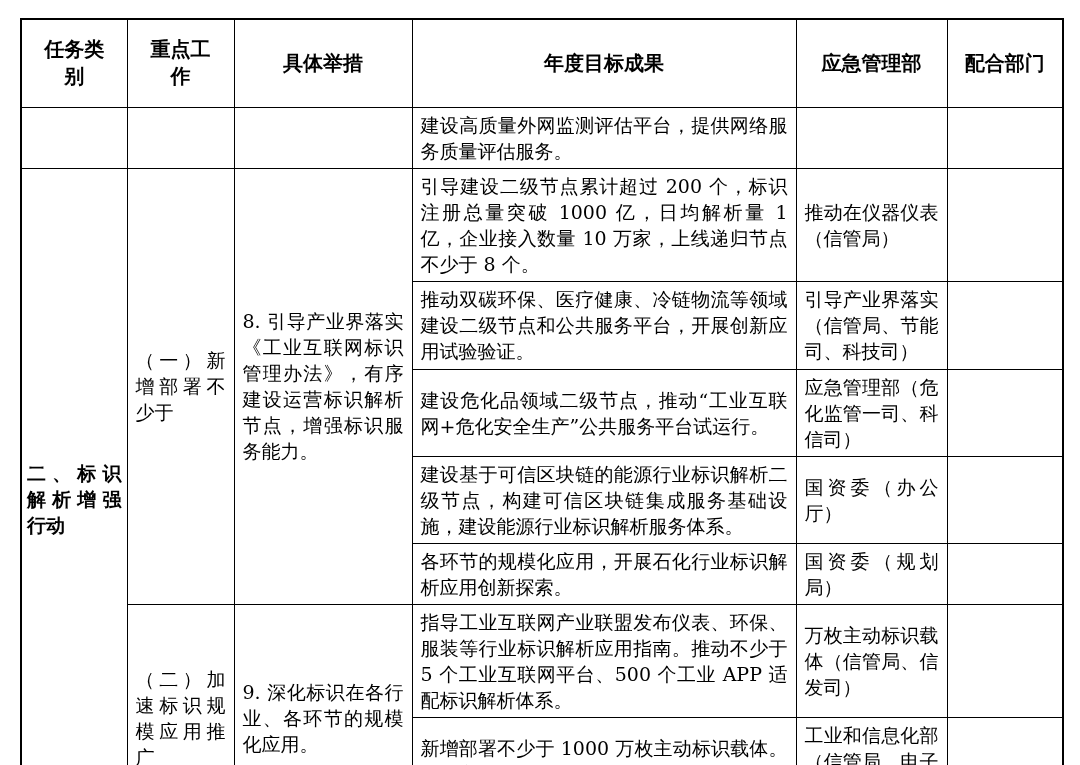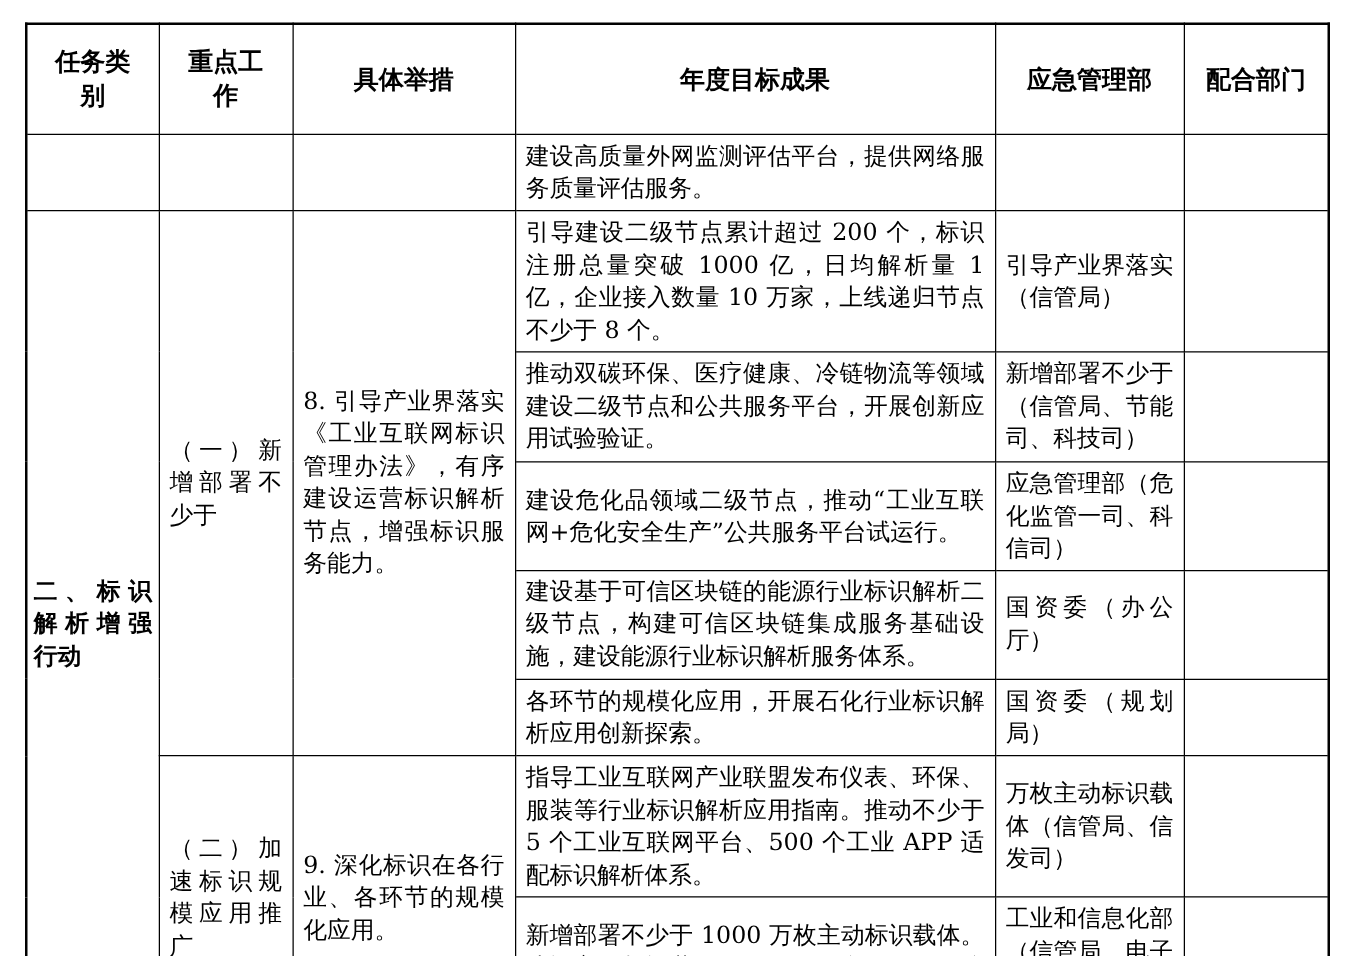--- a/index.html
+++ b/index.html
@@ -40,21 +40,21 @@
   col.c-measure { width: 178px; }
   col.c-target  { width: 384px; }
   col.c-lead    { width: 151px; }
   col.c-support { width: 116px; }
   
   tr.r-head { height: 44px; }
   tr.r1 { height: 55px; margin-left: 16px;  }
   tr.r2 { height: 105px; }
   tr.r3 { height: 88px; margin-top: 48px;  }
   tr.r4 { height: 65px;  }
-  tr.r5 { height: 87px; font-family: Liberation Mono, monospace;  }
+  tr.r5 { height: 87px;  }
   tr.r6 { height: 60px;  }
   tr.r7 { height: 106px; }
   tr.r8 { height: 104px; }
   .doc-table th {
     font-family: "DejaVu Sans", sans-serif;
     font-weight: bold;
     font-size: 20px;
     text-align: center;
     padding: 16px;
   }
@@ -101,26 +101,26 @@
         <td></td>
         <td class="t-target">建设高质量外网监测评估平台，提供网络服务质量评估服务。</td>
         <td></td>
         <td></td>
       </tr>
       <tr class="r2">
         <td class="t-task" rowspan="7">二、标识解析增强行动</td>
         <td class="t-work" rowspan="5">（一）新增部署不少于</td>
         <td class="t-measure" rowspan="5">8. 引导产业界落实《工业互联网标识管理办法》，有序建设运营标识解析节点，增强标识服务能力。</td>
         <td class="t-target">引导建设二级节点累计超过 200 个，标识注册总量突破 1000 亿，日均解析量 1 亿，企业接入数量 10 万家，上线递归节点不少于 8 个。</td>
-        <td class="t-lead">引导产业界落实（信管局）</td>
+        <td class="t-lead">推动在仪器仪表（信管局）</td>
         <td></td>
       </tr>
       <tr class="r3">
         <td class="t-target">推动双碳环保、医疗健康、冷链物流等领域建设二级节点和公共服务平台，开展创新应用试验验证。</td>
-        <td class="t-lead">新增部署不少于（信管局、节能司、科技司）</td>
+        <td class="t-lead">引导产业界落实（信管局、节能司、科技司）</td>
         <td></td>
       </tr>
       <tr class="r4">
         <td class="t-target">建设危化品领域二级节点，推动“工业互联网+危化安全生产”公共服务平台试运行。</td>
         <td class="t-lead">应急管理部（危化监管一司、科信司）</td>
         <td></td>
       </tr>
       <tr class="r5">
         <td class="t-target">建设基于可信区块链的能源行业标识解析二级节点，构建可信区块链集成服务基础设施，建设能源行业标识解析服务体系。</td>
         <td class="t-lead">国资委（办公厅）</td>

